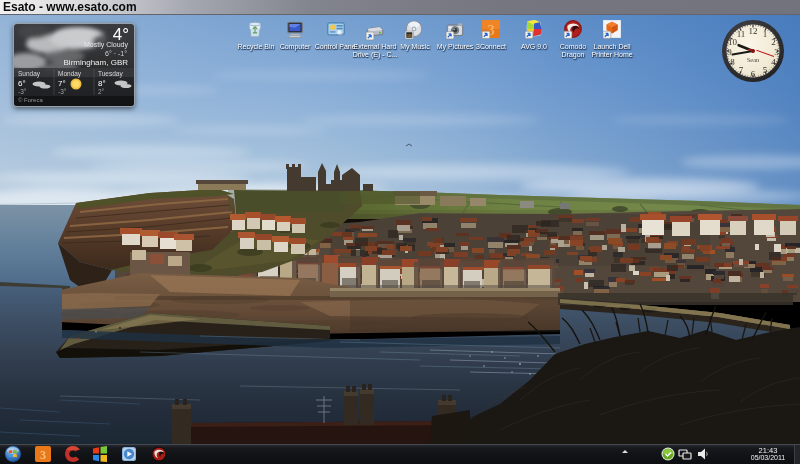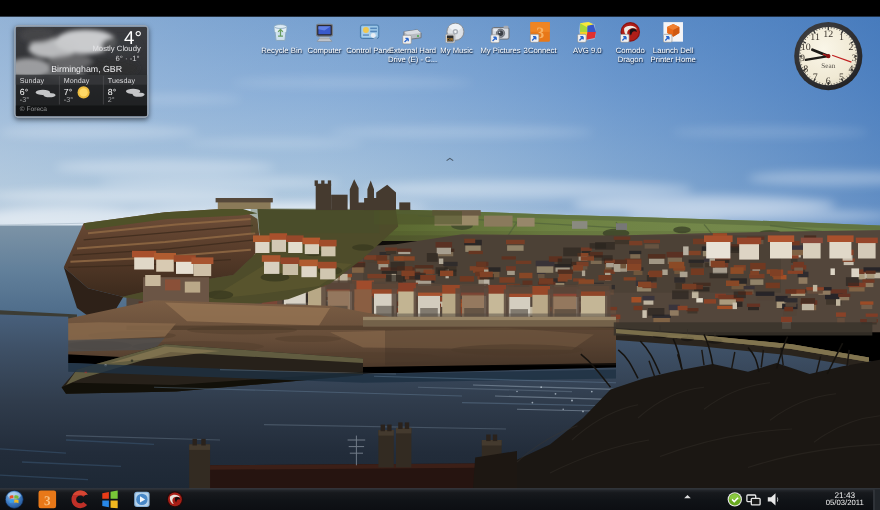--- a/index.html
+++ b/index.html
@@ -3,20 +3,23 @@
 html,body{margin:0;padding:0;width:800px;height:464px;overflow:hidden;background:#000;font-family:"Liberation Sans",sans-serif;}
 #stage{position:relative;width:800px;height:464px;}
 #titlebar{position:absolute;left:0;top:0;width:800px;height:15px;background:linear-gradient(to right,#f0f0f0 0,#dbdbdd 80px,#a4a6b0 190px,#82848e 310px,#75767f 500px,#72737c 800px);border-bottom:1px solid #63656e;box-sizing:border-box;z-index:5;}
 #titlebar span{position:absolute;left:3px;top:0px;font-size:12px;font-weight:bold;color:#0a0a0a;}
 #wall{position:absolute;left:0;top:15px;}
 .lbl{position:absolute;color:#fff;font-size:7px;text-align:center;text-shadow:0 1px 1px rgba(20,40,70,0.9),1px 1px 1px rgba(20,40,70,0.8);line-height:7.5px;white-space:pre;z-index:3;}
 #taskbar{position:absolute;left:0;top:444px;width:800px;height:20px;background:linear-gradient(to bottom,#26292e 0,#17191d 3px,#101317 10px,#0c0e12 20px);border-top:1px solid #454a52;box-sizing:border-box;z-index:6;}
 .tbtxt{position:absolute;color:#f2f2f2;font-size:7.5px;text-align:center;z-index:7;}
 </style></head><body>
 <div id="stage">
+<div id="titlebar">
+      <span>Esato - www.esato.com</span>
+    </div>
 <svg id="wall" width="800" height="449" viewBox="0 15 800 449">
 <defs>
 <linearGradient id="sky" x1="0" y1="0" x2="0" y2="1">
 <stop offset="0" stop-color="#6e9ace"></stop>
           <stop offset="0.35" stop-color="#86acd8"></stop>
           <stop offset="0.75" stop-color="#abc6de"></stop>
           <stop offset="1" stop-color="#c8d8e6"></stop>
 </linearGradient>
 <linearGradient id="skyx" x1="0" y1="0" x2="1" y2="0">
 <stop offset="0" stop-color="#b9ccde" stop-opacity="0.5"></stop>
@@ -1003,21 +1006,21 @@
           <ellipse cx="31" cy="62.5" rx="5.5" ry="2"></ellipse>
 <ellipse cx="107" cy="59" rx="6.5" ry="2.4"></ellipse>
           <ellipse cx="112" cy="62" rx="5.5" ry="2"></ellipse>
 </g>
 <circle cx="62" cy="60" r="5.5" fill="#eebc3e"></circle>
 <circle cx="62" cy="60" r="3.8" fill="#ffd966"></circle>
 </svg>
 <div style="position:absolute;right:5px;top:1px;color:#fff;font-size:17px;font-weight:normal;">4°</div>
 <div style="position:absolute;right:6px;top:17px;color:#e4e4e6;font-size:7px;">Mostly Cloudy</div>
 <div style="position:absolute;right:7px;top:26px;color:#d2d2d4;font-size:7px;">6° · -1°</div>
-<div style="position:absolute;right:23px;top:34px;color:#f0f0f2;font-size:8px;">Birmingham, GBR</div>
+<div style="position:absolute;right:6px;top:34px;color:#f0f0f2;font-size:8px;">Birmingham, GBR</div>
 <div style="position:absolute;left:4px;top:46px;color:#d8d8da;font-size:6.5px;">Sunday</div>
 <div style="position:absolute;left:44px;top:46px;color:#d8d8da;font-size:6.5px;">Monday</div>
 <div style="position:absolute;left:84px;top:46px;color:#d8d8da;font-size:6.5px;">Tuesday</div>
 <div style="position:absolute;left:4px;top:55px;color:#fff;font-size:8px;">6°</div>
 <div style="position:absolute;left:44px;top:55px;color:#fff;font-size:8px;">7°</div>
 <div style="position:absolute;left:84px;top:55px;color:#fff;font-size:8px;">8°</div>
 <div style="position:absolute;left:4px;top:64px;color:#a4a5a7;font-size:6.5px;">-3°</div>
 <div style="position:absolute;left:44px;top:64px;color:#a4a5a7;font-size:6.5px;">-3°</div>
 <div style="position:absolute;left:84px;top:64px;color:#a4a5a7;font-size:6.5px;">2°</div>
 <div style="position:absolute;left:4px;top:73px;color:#929395;font-size:6px;">© Foreca</div>

